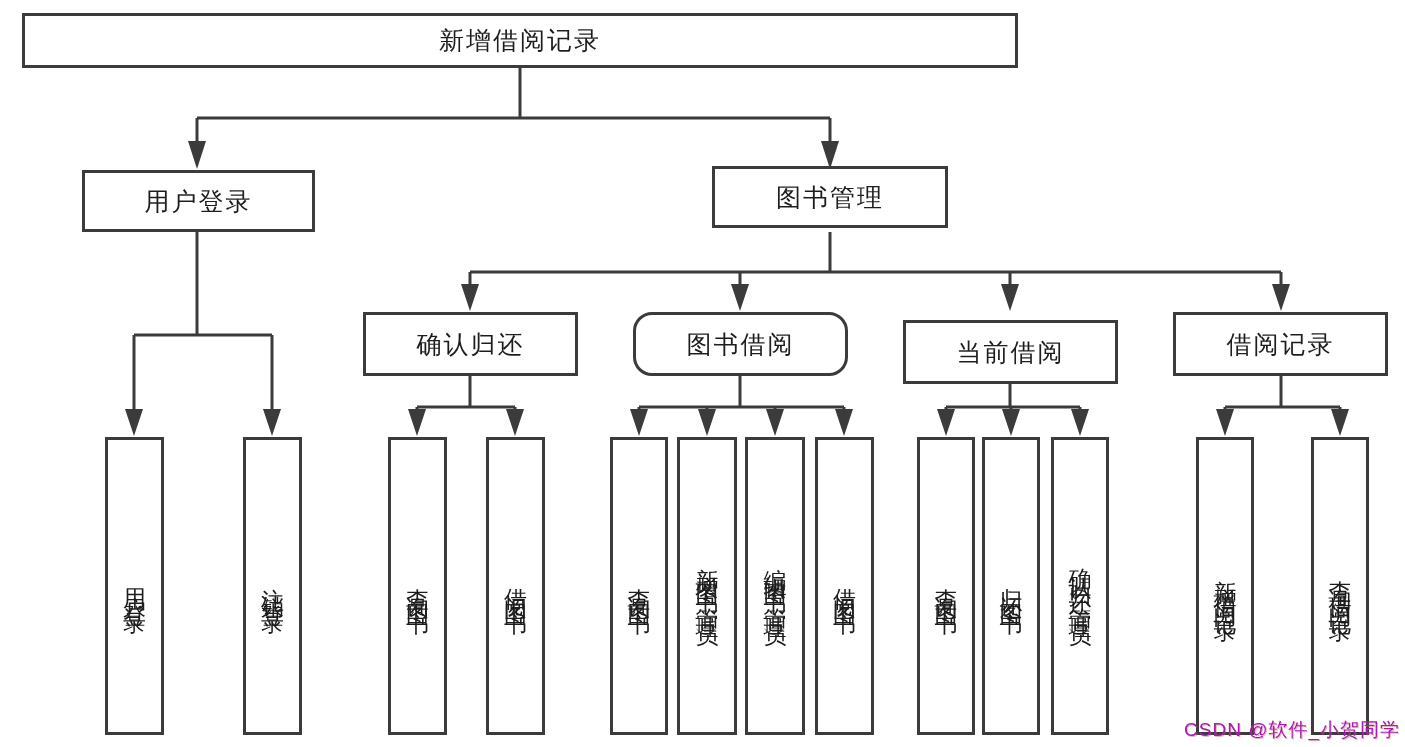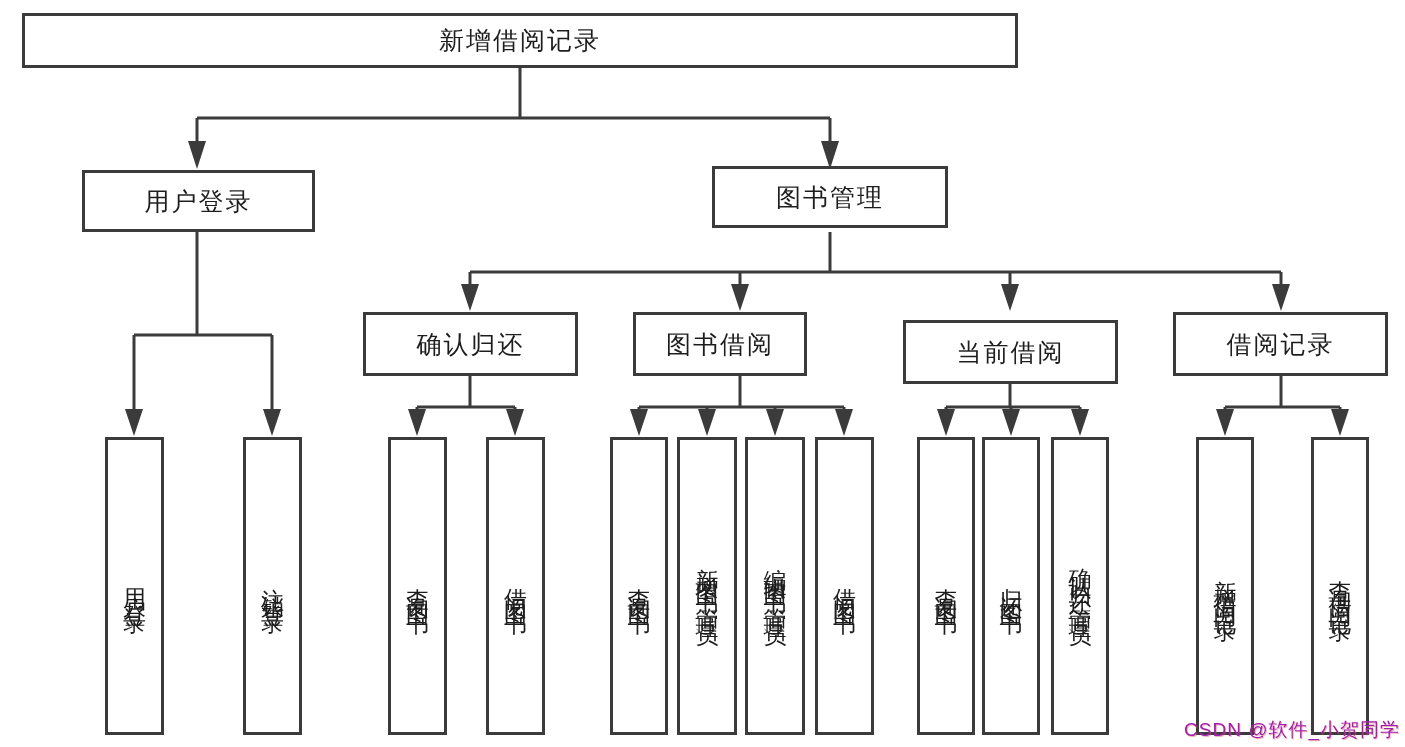--- a/index.html
+++ b/index.html
@@ -129,21 +129,21 @@
       <polygon points="1331,409 1349,409 1340,436"></polygon>
     </g>
   </svg>
 
   <div class="node h-node" style="left:22px; top:13px; width:996px; height:55px;">新增借阅记录</div>
 
   <div class="node h-node" style="left:82px; top:170px; width:233px; height:62px;">用户登录</div>
   <div class="node h-node" style="left:712px; top:166px; width:236px; height:62px;">图书管理</div>
 
   <div class="node h-node" style="left:363px; top:312px; width:215px; height:64px;">确认归还</div>
-  <div class="node h-node" style="left:633px; top:312px; width:174px; height:64px;">图书借阅</div>
+  <div class="node h-node" style="left:633px; top:312px; width:215px; height:64px;border-radius:19px;">图书借阅</div>
   <div class="node h-node" style="left:903px; top:320px; width:215px; height:64px;">当前借阅</div>
   <div class="node h-node" style="left:1173px; top:312px; width:215px; height:64px;">借阅记录</div>
 
   <div class="node v-node" style="left:105px; top:437px; width:59px; height:298px;">用户登录</div>
   <div class="node v-node" style="left:243px; top:437px; width:59px; height:298px;">注销登录</div>
 
   <div class="node v-node" style="left:388px; top:437px; width:59px; height:298px;">查询图书</div>
   <div class="node v-node" style="left:486px; top:437px; width:59px; height:298px;">借阅图书</div>
 
   <div class="node v-node" style="left:610px; top:437px; width:58px; height:298px;">查询图书</div>

